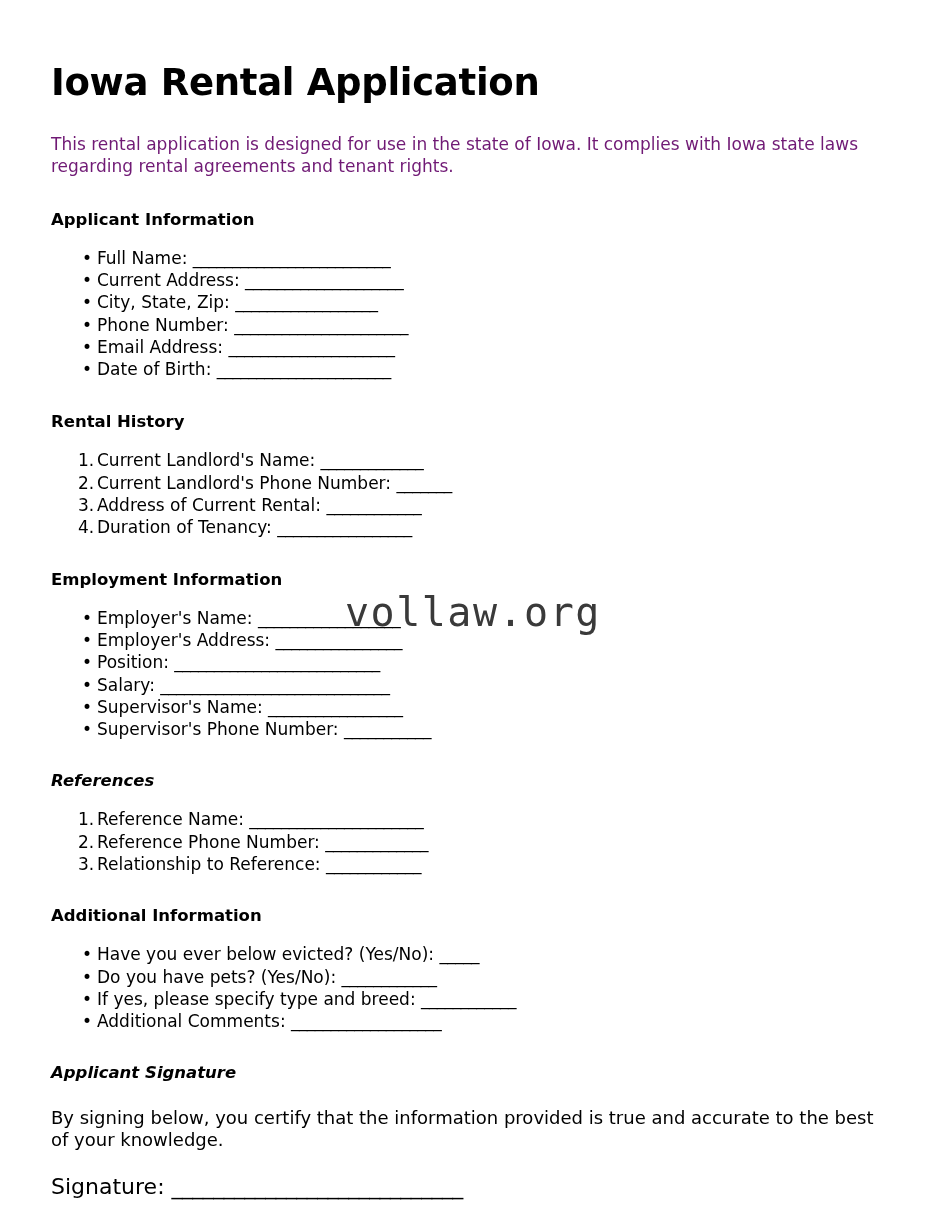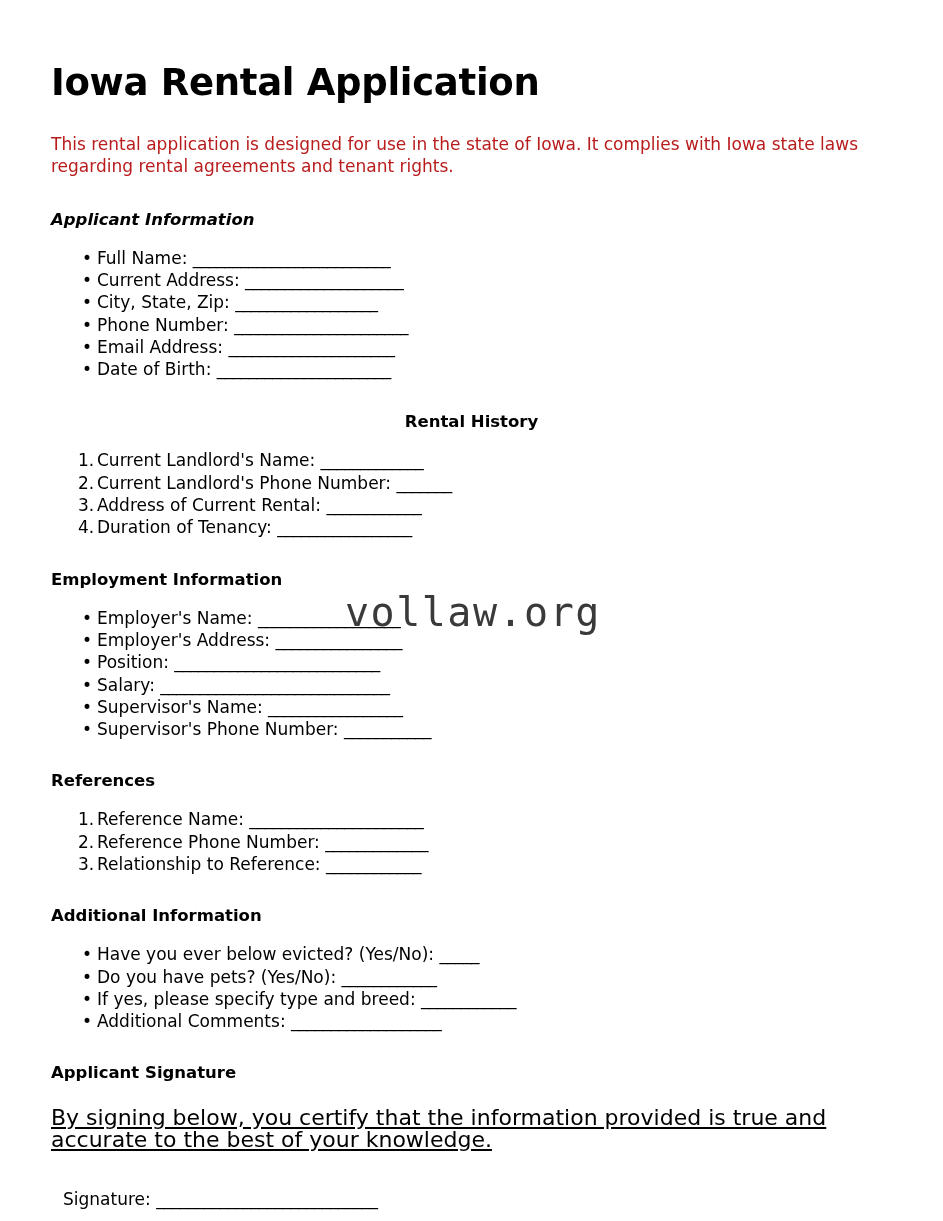--- a/index.html
+++ b/index.html
@@ -46,37 +46,37 @@
     color: #000;
   }
 
   
   .intro {
     font-size: 17px;
     line-height: 22px;
     margin: 0;
     padding-top: 29px;
     width: 840px;
-    color: #b91c1c;
+    color: #701a75;
   }
 
   
   .section-heading {
     font-size: 16.5px;
     font-weight: bold;
     margin: 0;
     line-height: 20px;
     color: #000;
   }
-  .sh-applicant     { padding-top: 33px; font-style: italic; }
-  .sh-rental        { padding-top: 32px; text-align: center; }
+  .sh-applicant     { padding-top: 33px; }
+  .sh-rental        { padding-top: 32px; }
   .sh-employment    { padding-top: 31px; }
-  .sh-references    { padding-top: 31px; }
+  .sh-references    { padding-top: 31px; font-style: italic; }
   .sh-additional    { padding-top: 31px; }
-  .sh-signature     { padding-top: 30px; }
+  .sh-signature     { padding-top: 30px; font-style: italic; }
 
   
   ul.form-list, ol.form-list {
     margin: 0;
     padding: 0;
     list-style: none;
   }
   ul.form-list { padding-top: 17px; }
   ol.form-list { padding-top: 17px; }
 
@@ -105,31 +105,30 @@
     text-align: left;
   }
 
   .blank {
     letter-spacing: -0.6px;
     text-align: center;
   }
 
   
   .sig-para {
+    font-size: 18px;
+    line-height: 22px;
+    margin: 0;
+    padding-top: 24px;
+    width: 845px;
+  }
+  .sig-line {
     font-size: 22px;
     line-height: 22px;
     margin: 0;
-    padding-top: 24px;
-    width: 845px;
-    text-decoration: underline;
-  }
-  .sig-line {
-    font-size: 17px;
-    line-height: 22px;
-    margin: 12px;
     white-space: nowrap;
   }
   .sig-signature { padding-top: 25px; }
   .sig-date      { padding-top: 25px; }
 
   
   .watermark {
     position: absolute;
     left: 345px;
     top: 595px;

